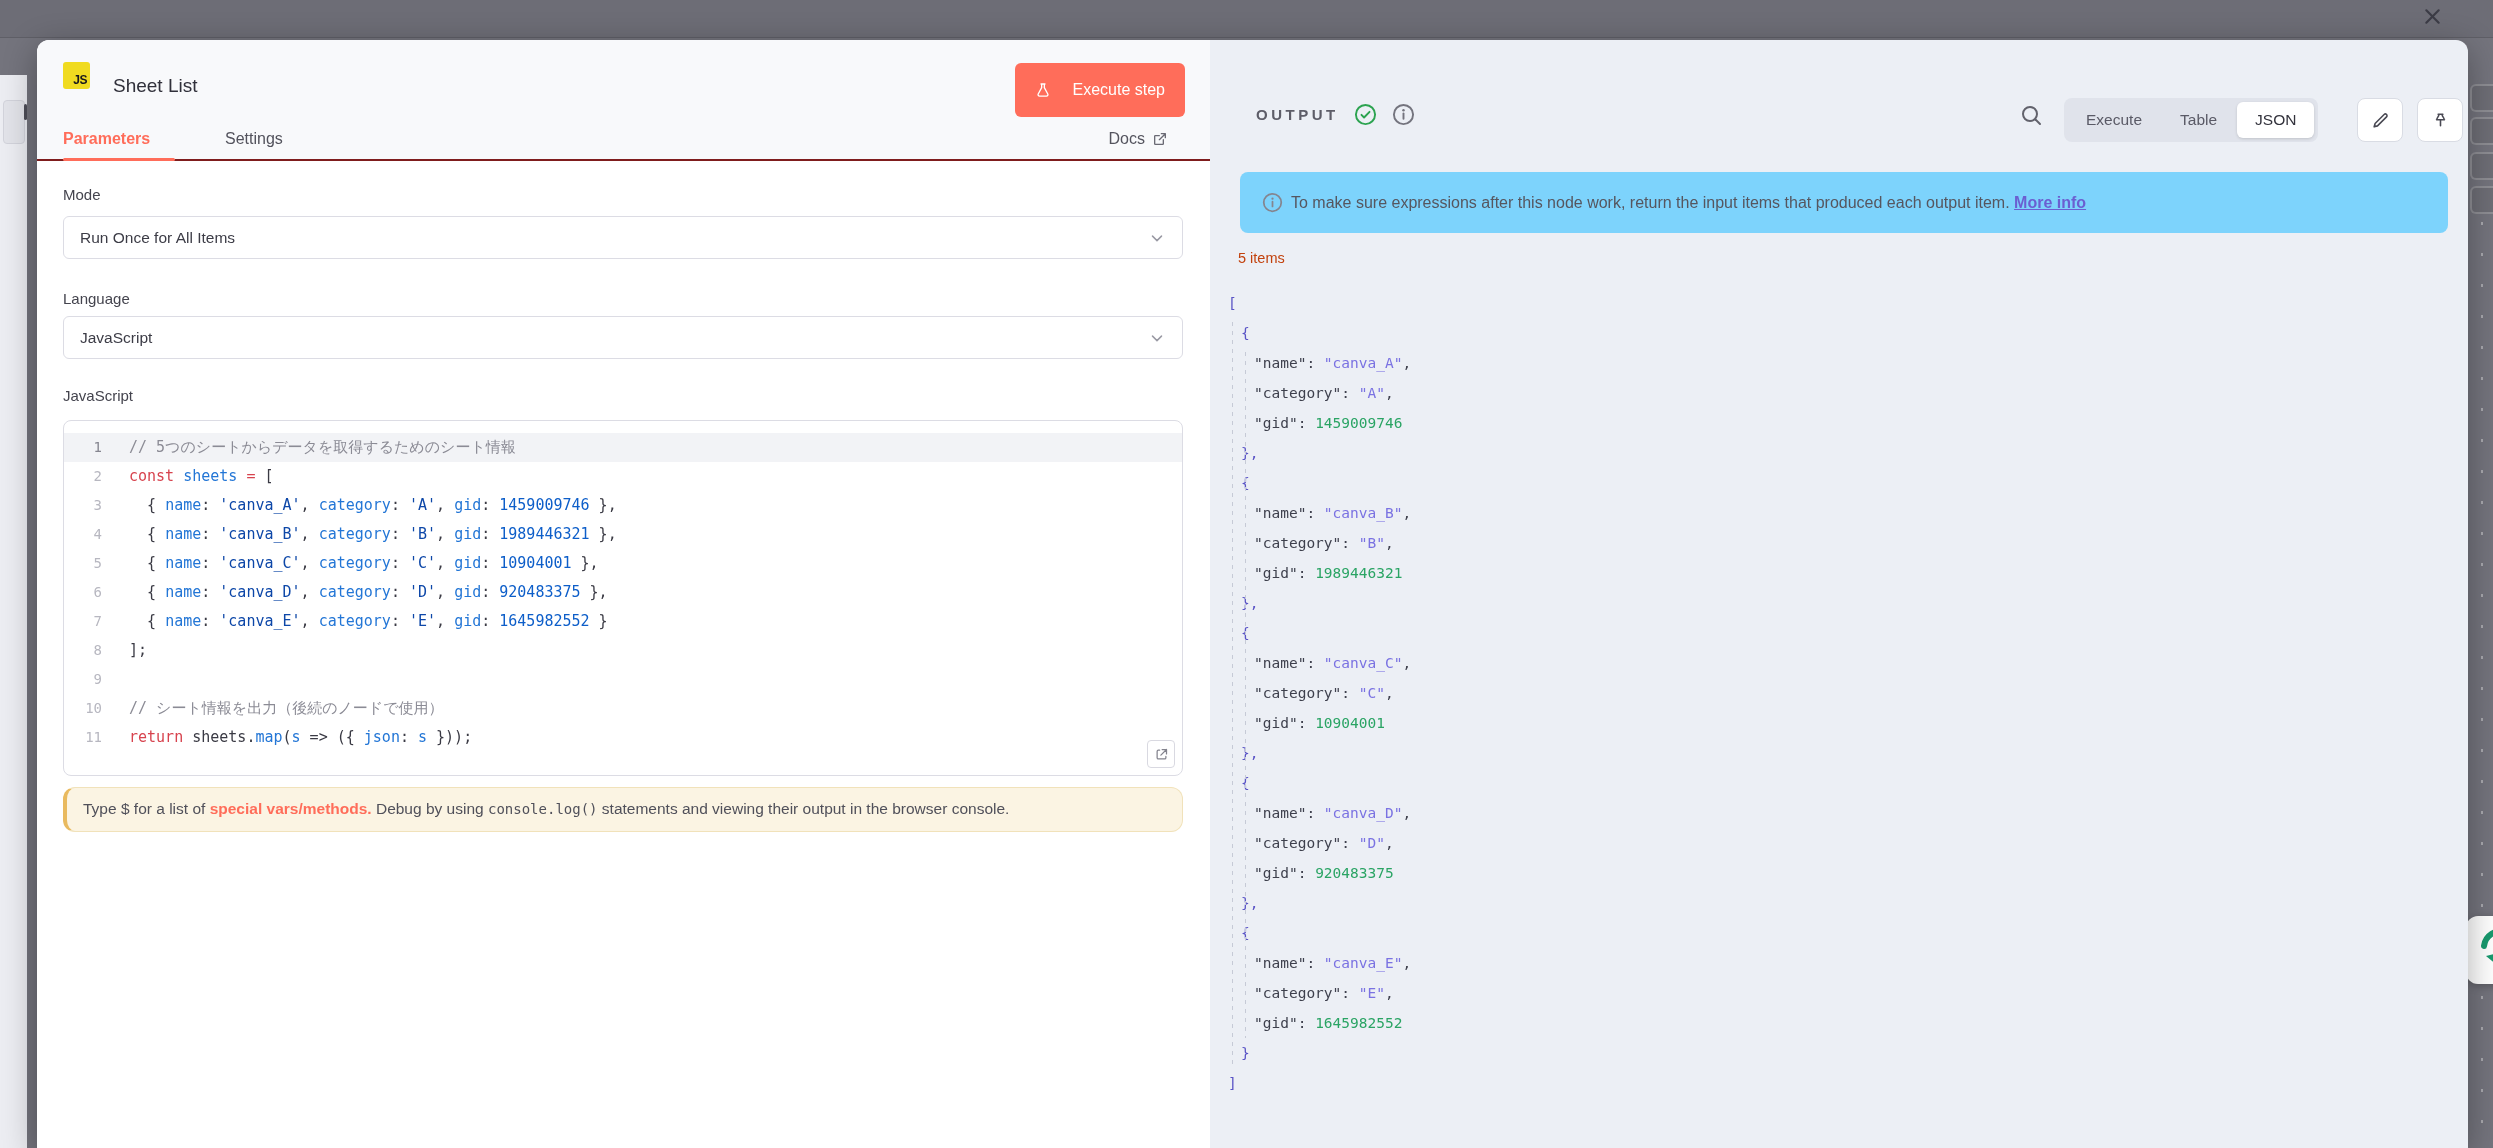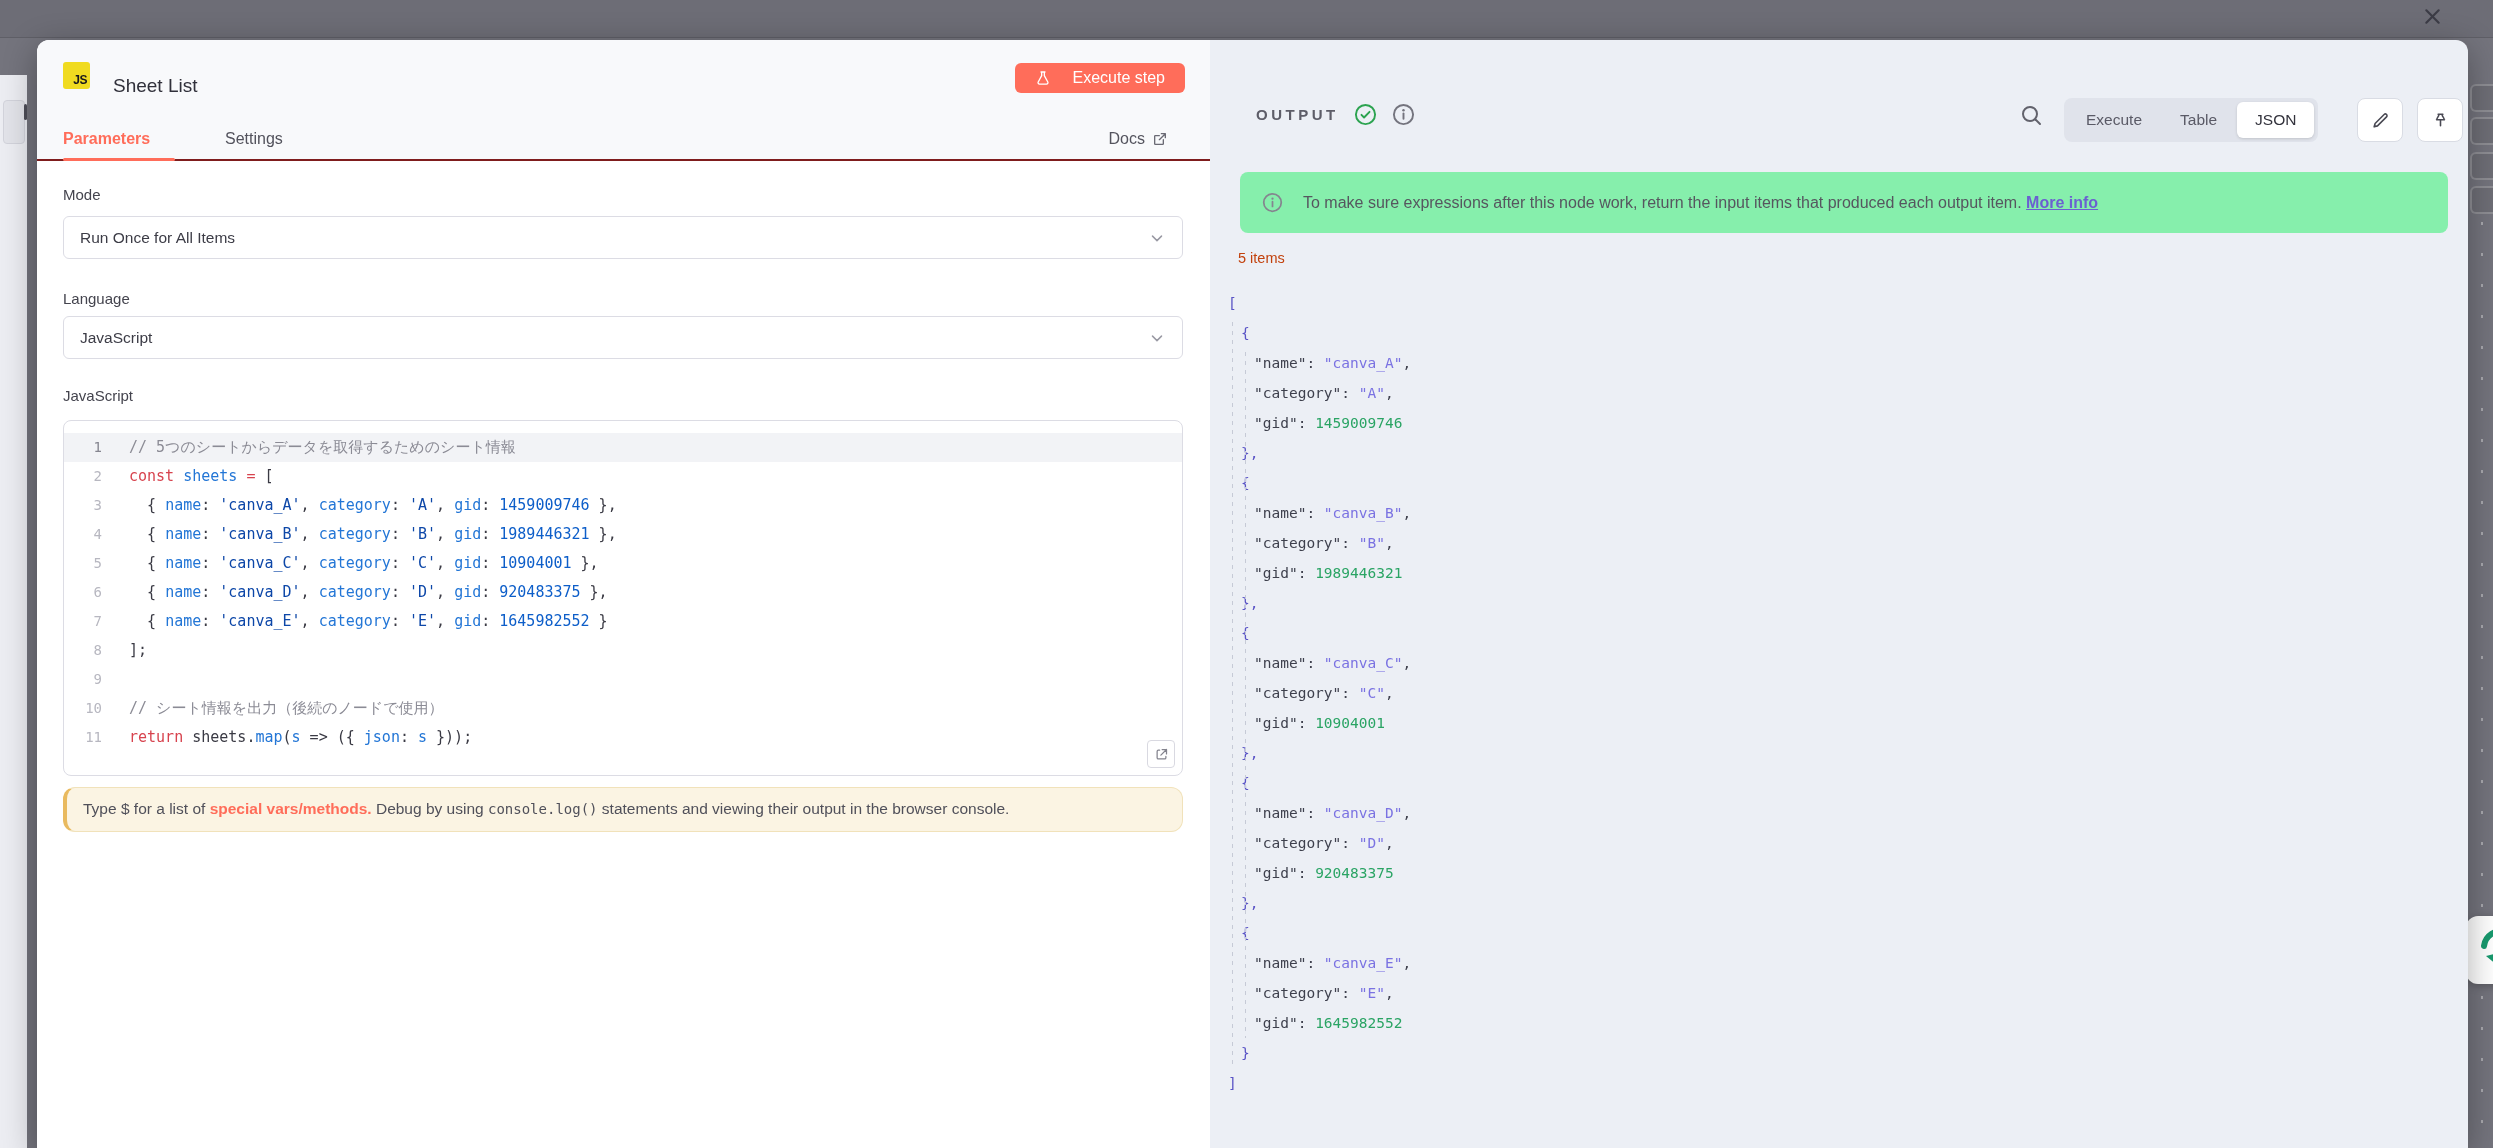--- a/index.html
+++ b/index.html
@@ -23,21 +23,21 @@
 
   
   .modal{position:absolute;left:37px;top:40px;width:2431px;height:1108px;border-radius:12px 12px 0 0;overflow:hidden;display:flex;
          box-shadow:0 8px 34px rgba(0,0,0,.32);}
   .panel-main{position:relative;width:1173px;flex:none;background:#fff;}
   .pm-header{position:absolute;left:0;top:0;width:100%;height:121px;background:#f8f9fb;border-bottom:2px solid #7f1d1d;box-sizing:border-box;}
   .js-badge{position:absolute;left:26px;top:22px;width:27px;height:27px;background:#f0db20;border-radius:3px;
             display:flex;align-items:flex-end;justify-content:flex-end;}
   .js-badge span{font-size:12px;font-weight:800;color:#17171d;line-height:1;padding:0 3px 3px 0;letter-spacing:-.5px;}
   .node-title{position:absolute;left:66px;top:25px;margin:10px;font-size:19px;font-weight:500;color:#30303a;}
-  .execute-btn{position:absolute;right:25px;top:23px;height:30px;padding:0 20px;background:#ff6d5a;border:none;border-radius:6px;
+  .execute-btn{position:absolute;right:25px;top:23px;height:54px;padding:0 20px;background:#ff6d5a;border:none;border-radius:6px;
                color:#fff;font-size:16px;font-weight:500;display:flex;align-items:center;gap:22px;font-family:inherit;cursor:pointer;}
   .tab{position:absolute;top:90px;font-size:16px;cursor:pointer;text-align:right;}
   .tab-parameters{left:26px;color:#ff6d5a;font-weight:600;}
   .tab-settings{left:188px;color:#52525c;}
   .tab-underline{position:absolute;left:26px;top:118px;width:112px;height:3px;background:#ff6d5a;border-radius:2px;}
   .docs{position:absolute;right:42px;top:90px;display:flex;align-items:center;gap:7px;font-size:16px;color:#54545e;cursor:pointer;}
 
   .lbl{position:absolute;left:26px;font-size:15px;color:#44444e;}
   #lbl-mode{top:146px;} #lbl-lang{top:250px;} #lbl-js{top:347px;}
   .select{position:absolute;left:26px;width:1120px;height:43px;box-sizing:border-box;background:#fff;border:1px solid #dcdce4;border-radius:6px;
@@ -68,22 +68,22 @@
   .out-title{font-size:15px;font-weight:700;letter-spacing:3.5px;color:#5d5d68;}
   .search-btn{position:absolute;left:806px;top:60px;width:30px;height:30px;display:flex;align-items:center;justify-content:center;cursor:pointer;}
   .segmented{position:absolute;left:854px;top:58px;height:44px;box-sizing:border-box;background:#e0e3eb;border-radius:8px;
              display:flex;align-items:center;padding:0 4px;gap:2px;}
   .seg{padding:0 18px;height:36px;line-height:36px;font-size:15.5px;color:#5a5a66;border-radius:6px;cursor:pointer;}
   .seg.active{background:#fff;color:#32323c;font-weight:500;box-shadow:0 1px 3px rgba(0,0,0,.14);}
   .icon-btn{position:absolute;top:58px;width:46px;height:44px;box-sizing:border-box;background:#fff;border:1px solid #d9dce4;border-radius:8px;
             display:flex;align-items:center;justify-content:center;cursor:pointer;}
   #btn-edit{left:1147px;} #btn-pin{left:1207px;}
 
-  .notice{position:absolute;left:30px;top:132px;width:1208px;height:61px;box-sizing:border-box;background:#86efac;border-radius:8px;
-          display:flex;align-items:center;padding:0 22px;gap:20px;font-size:16px;color:#56565f;}
+  .notice{position:absolute;left:30px;top:132px;width:1208px;height:61px;box-sizing:border-box;background:#7dd3fc;border-radius:8px;
+          display:flex;align-items:center;padding:0 22px;gap:8px;font-size:16px;color:#56565f;}
   .notice a{color:#6b5fd1;font-weight:600;cursor:pointer;}
   .items-count{position:absolute;left:28px;top:210px;font-size:14.5px;color:#c2410c;}
 
   .json-tree{position:absolute;left:18px;top:248px;font-family:"DejaVu Sans Mono",monospace;font-size:14.5px;}
   .j-line{height:30px;line-height:30px;white-space:pre;}
   .jb{color:#5a54c6;} .jk{color:#3e404d;} .jp{color:#3e404d;} .js{color:#7a72e2;} .jn{color:#2aa464;}
   .guide{position:absolute;width:1px;background:repeating-linear-gradient(180deg,#c6cad6 0 4px,transparent 4px 9px);}
   #g0{left:4px;top:34px;height:746px;} #g1{left:17px;top:64px;height:686px;}
 
   svg{display:block;}

